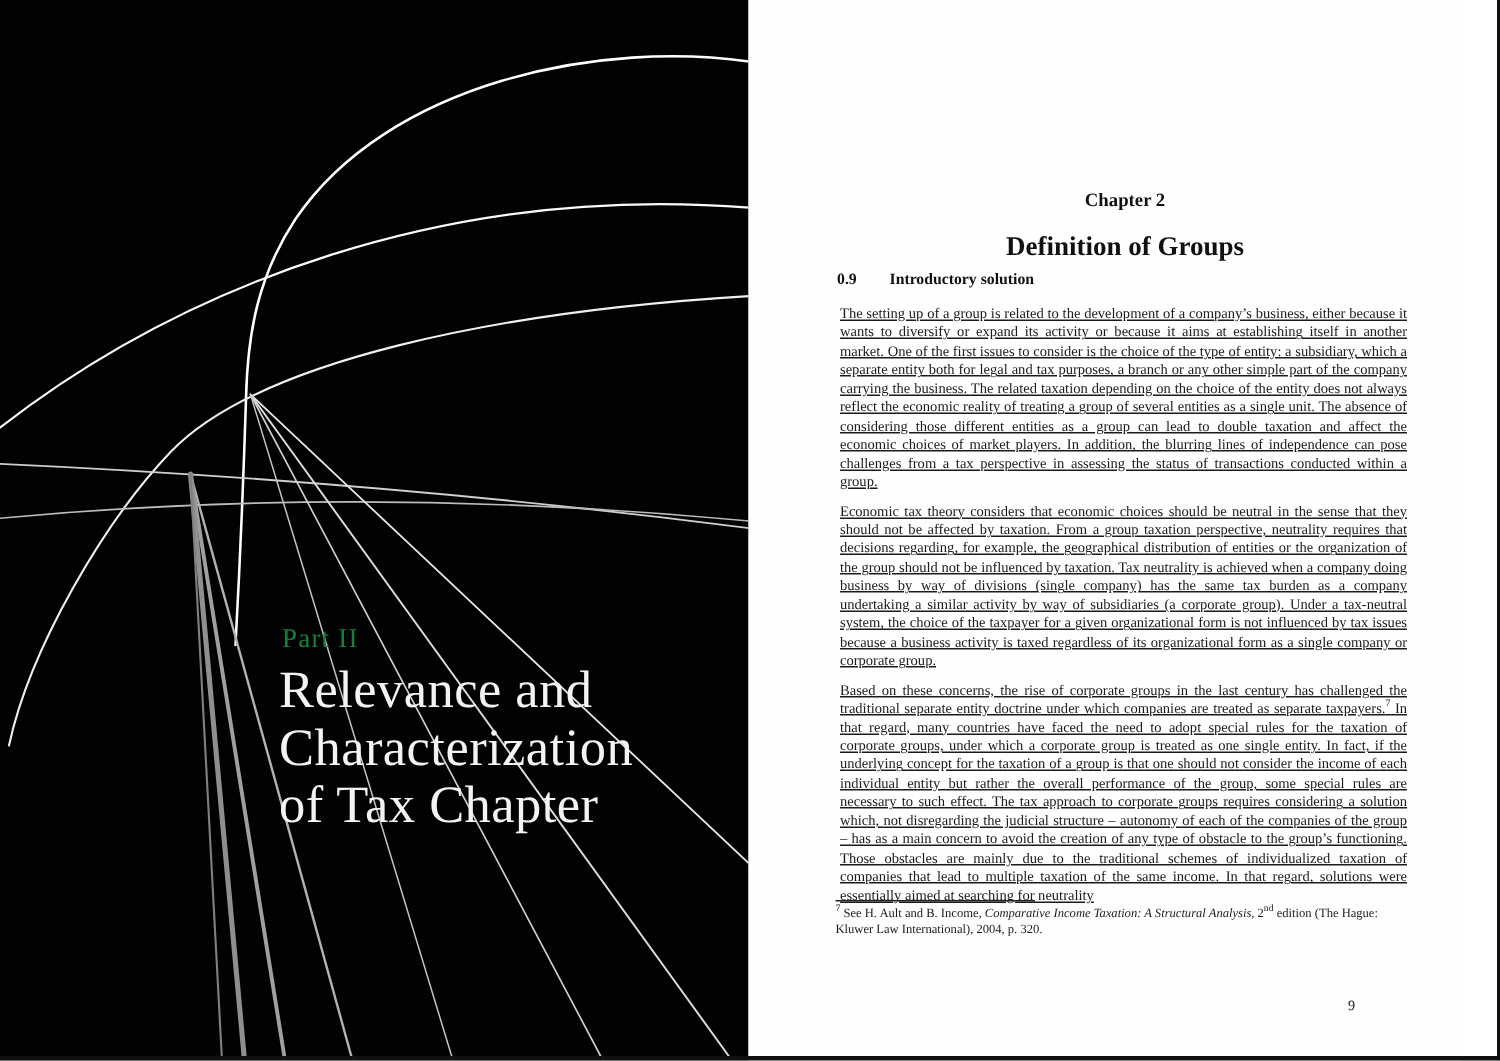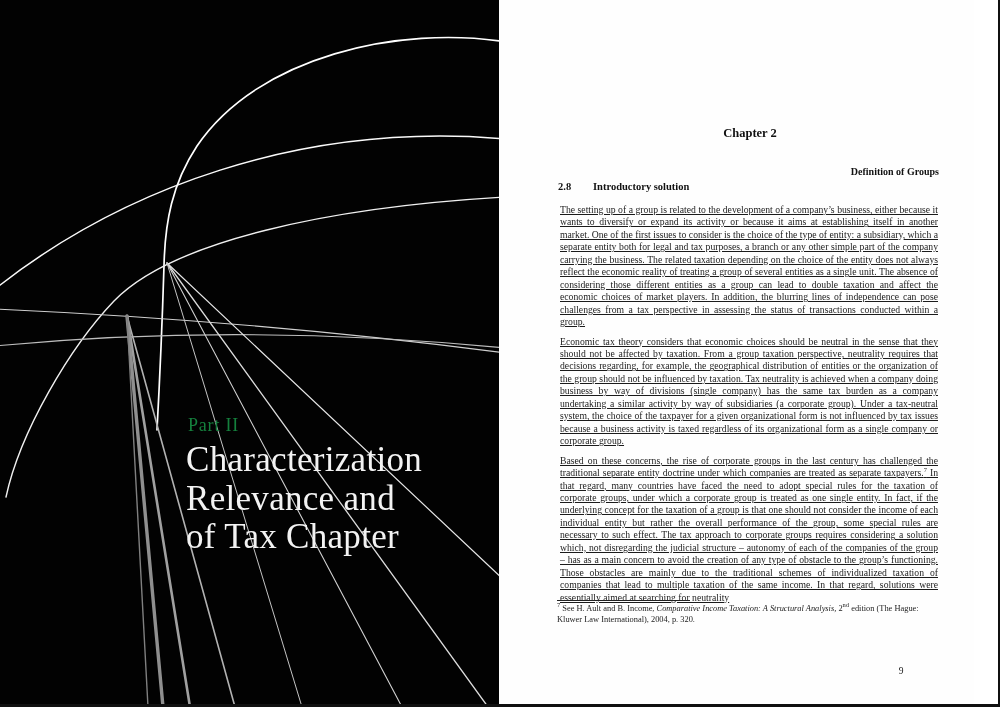--- a/index.html
+++ b/index.html
@@ -50,24 +50,24 @@
   .chapter-heading {
     position: absolute;
     left: 62px; top: 126px; width: 378px;
     text-align: center;
     font-weight: bold;
     font-size: 12.5px;
     color: #111;
   }
   .chapter-title {
     position: absolute;
-    left: 62px; top: 166px; width: 378px;
-    text-align: right;
+    left: 62px; top: 154px; width: 378px;
+    text-align: center;
     font-weight: bold;
-    font-size: 10px;
+    font-size: 18px;
     color: #111;
   }
   .section-row {
     position: absolute;
     left: 59px; top: 181px; width: 378px;
     font-weight: bold;
     font-size: 10.5px;
     color: #111;
   }
   .section-row .sec-num { display: inline-block; width: 35px; }
@@ -131,32 +131,32 @@
         <path d="M167 263 L402 707" stroke="#d0d0d0" stroke-width="1.1"></path>
         <path d="M167 263 L302 707" stroke="#c4c4c4" stroke-width="1"></path>
         <path d="M127 316 L235 707" stroke="#b2b2b2" stroke-width="1.6"></path>
         <path d="M127 316 L190 707" stroke="#a0a0a0" stroke-width="2.6"></path>
         <path d="M127 316 L163 707" stroke="#8f8f8f" stroke-width="3.4"></path>
         <path d="M127 316 L148 707" stroke="#808080" stroke-width="1.4"></path>
       </g>
     </svg>
     <div class="part-label">Part II</div>
     <div class="left-title">
+      <div>Relevance and</div>
       <div>Characterization</div>
-      <div>Relevance and</div>
       <div>of Tax Chapter</div>
     </div>
   </div>
 
   <div class="right-page">
     <div class="chapter-heading">Chapter 2</div>
     <div class="chapter-title">Definition of Groups</div>
 
     <div class="section-row">
-      <span class="sec-num">2.8</span><span>Introductory solution</span>
+      <span class="sec-num">0.9</span><span>Introductory solution</span>
     </div>
 
     <div class="body-col">
       <p>The setting up of a group is related to the development of a company’s business, either because it wants to diversify or expand its activity or because it aims at establishing itself in another market. One of the first issues to consider is the choice of the type of entity: a subsidiary, which a separate entity both for legal and tax purposes, a branch or any other simple part of the company carrying the business. The related taxation depending on the choice of the entity does not always reflect the economic reality of treating a group of several entities as a single unit. The absence of considering those different entities as a group can lead to double taxation and affect the economic choices of market players. In addition, the blurring lines of independence can pose challenges from a tax perspective in assessing the status of transactions conducted within a group.</p>
       <p>Economic tax theory considers that economic choices should be neutral in the sense that they should not be affected by taxation. From a group taxation perspective, neutrality requires that decisions regarding, for example, the geographical distribution of entities or the organization of the group should not be influenced by taxation. Tax neutrality is achieved when a company doing business by way of divisions (single company) has the same tax burden as a company undertaking a similar activity by way of subsidiaries (a corporate group). Under a tax-neutral system, the choice of the taxpayer for a given organizational form is not influenced by tax issues because a business activity is taxed regardless of its organizational form as a single company or corporate group.</p>
       <p><span>Based on these concerns, the rise of corporate groups in the last century has challenged the traditional separate entity doctrine under which companies are treated as separate taxpayers.</span><sup>7</sup><span> In that regard, many countries have faced the need to adopt special rules for the taxation of corporate groups, under which a corporate group is treated as one single entity. In fact, if the underlying concept for the taxation of a group is that one should not consider the income of each individual entity but rather the overall performance of the group, some special rules are necessary to such effect. The tax approach to corporate groups requires considering a solution which, not disregarding the judicial structure – autonomy of each of the companies of the group – has as a main concern to avoid the creation of any type of obstacle to the group’s functioning. Those obstacles are mainly due to the traditional schemes of individualized taxation of companies that lead to multiple taxation of the same income. In that regard, solutions were essentially aimed at searching for neutrality</span></p>
     </div>
 
     <div class="footnote">
       <div class="footnote-rule"></div>

